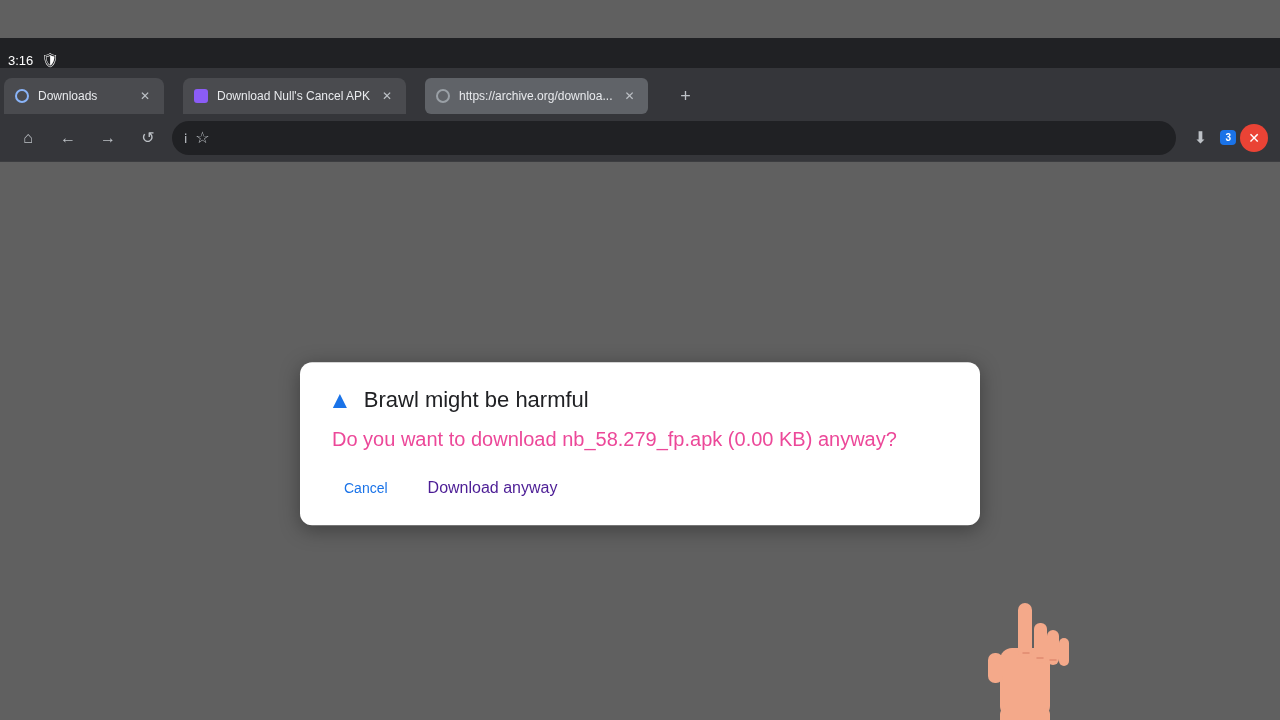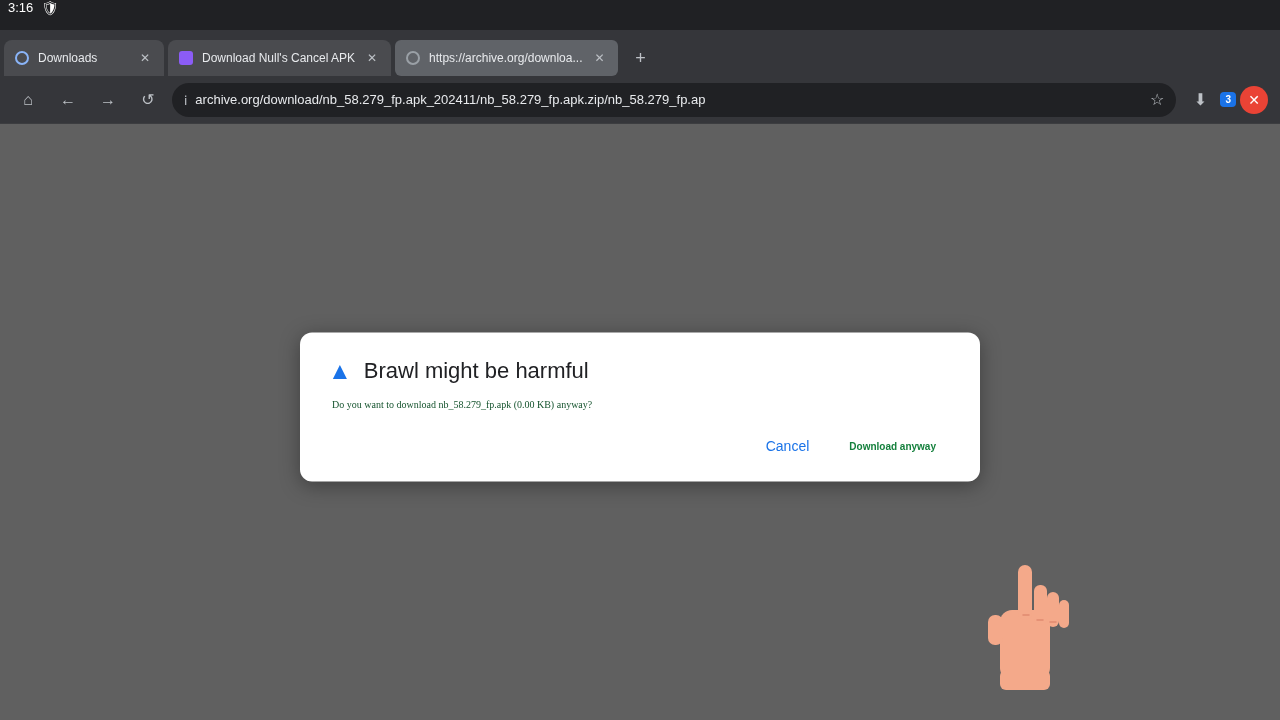--- a/index.html
+++ b/index.html
@@ -9,42 +9,43 @@
       overflow: hidden;
       font-family: 'Segoe UI', Arial, sans-serif;
       background: #606060;
     }
 
     
     .title-bar {
       background: #202124;
       height: 30px;
       display: flex;
-      align-items: flex-start;
+      align-items: flex-end;
       padding: 0 8px;
+      margin-top: 38px;
     }
     .title-bar-time {
       color: #fff;
       font-size: 13px;
       font-weight: 500;
     }
     .title-bar-icon {
       color: #fff;
       margin-left: 8px;
       font-size: 14px;
     }
 
     
     .tab-bar {
       background: #35363a;
       height: 46px;
       display: flex;
       align-items: flex-end;
       padding: 0 4px;
-      gap: 4px;
+      gap: 19px;
     }
     .tab {
       height: 36px;
       min-width: 160px;
       max-width: 240px;
       background: #4a4b4f;
       border-radius: 8px 8px 0 0;
       display: flex;
       align-items: center;
       padding: 0 10px;
@@ -212,45 +213,43 @@
       font-size: 22px;
       font-weight: 500;
       color: #202124;
       margin-bottom: 14px;
     }
     .warning-icon {
       color: #1a73e8;
       font-size: 24px;
     }
     .dialog-body {
-      font-size: 10px;
-      color: #14532d;
+      font-size: 20px;
+      color: #ec4899;
       margin-bottom: 20px;
       padding-left: 4px;
-      font-family: Liberation Serif, serif;
     }
     .dialog-actions {
       display: flex;
-      justify-content: flex-end;
       gap: 8px;
     }
     .btn-cancel {
       font-size: 14px;
       font-weight: 500;
       color: #1a73e8;
       background: none;
       border: none;
       padding: 8px 16px;
       border-radius: 4px;
       cursor: pointer;
     }
     .btn-download {
-      font-size: 10px;
-      font-weight: 700;
-      color: #15803d;
+      font-size: 16px;
+      font-weight: 400;
+      color: #4c1d95;
       background: none;
       border: none;
       padding: 8px 16px;
       border-radius: 4px;
       cursor: pointer;
     }
 
     
     .cursor-hand {
       position: absolute;
@@ -325,21 +324,20 @@
     <span>←</span>
   </div>
   <div class="nav-btn">
     <span>→</span>
   </div>
   <div class="nav-btn">
     <span>↺</span>
   </div>
   <div class="address-bar">
     <span class="address-icon">ℹ</span>
-    <span class="address-text">archive.org/download/nb_58.279_fp.apk_202411/nb_58.279_fp.apk.zip/nb_58.279_fp.ap</span>
     <span class="address-star">☆</span>
   </div>
   <div class="nav-right-btns">
     <div class="nav-download-btn">
       <span>⬇</span>
     </div>
     <div class="badge">3</div>
     <div class="red-circle">
       <span style="color:white;font-size:14px;">✕</span>
     </div>

